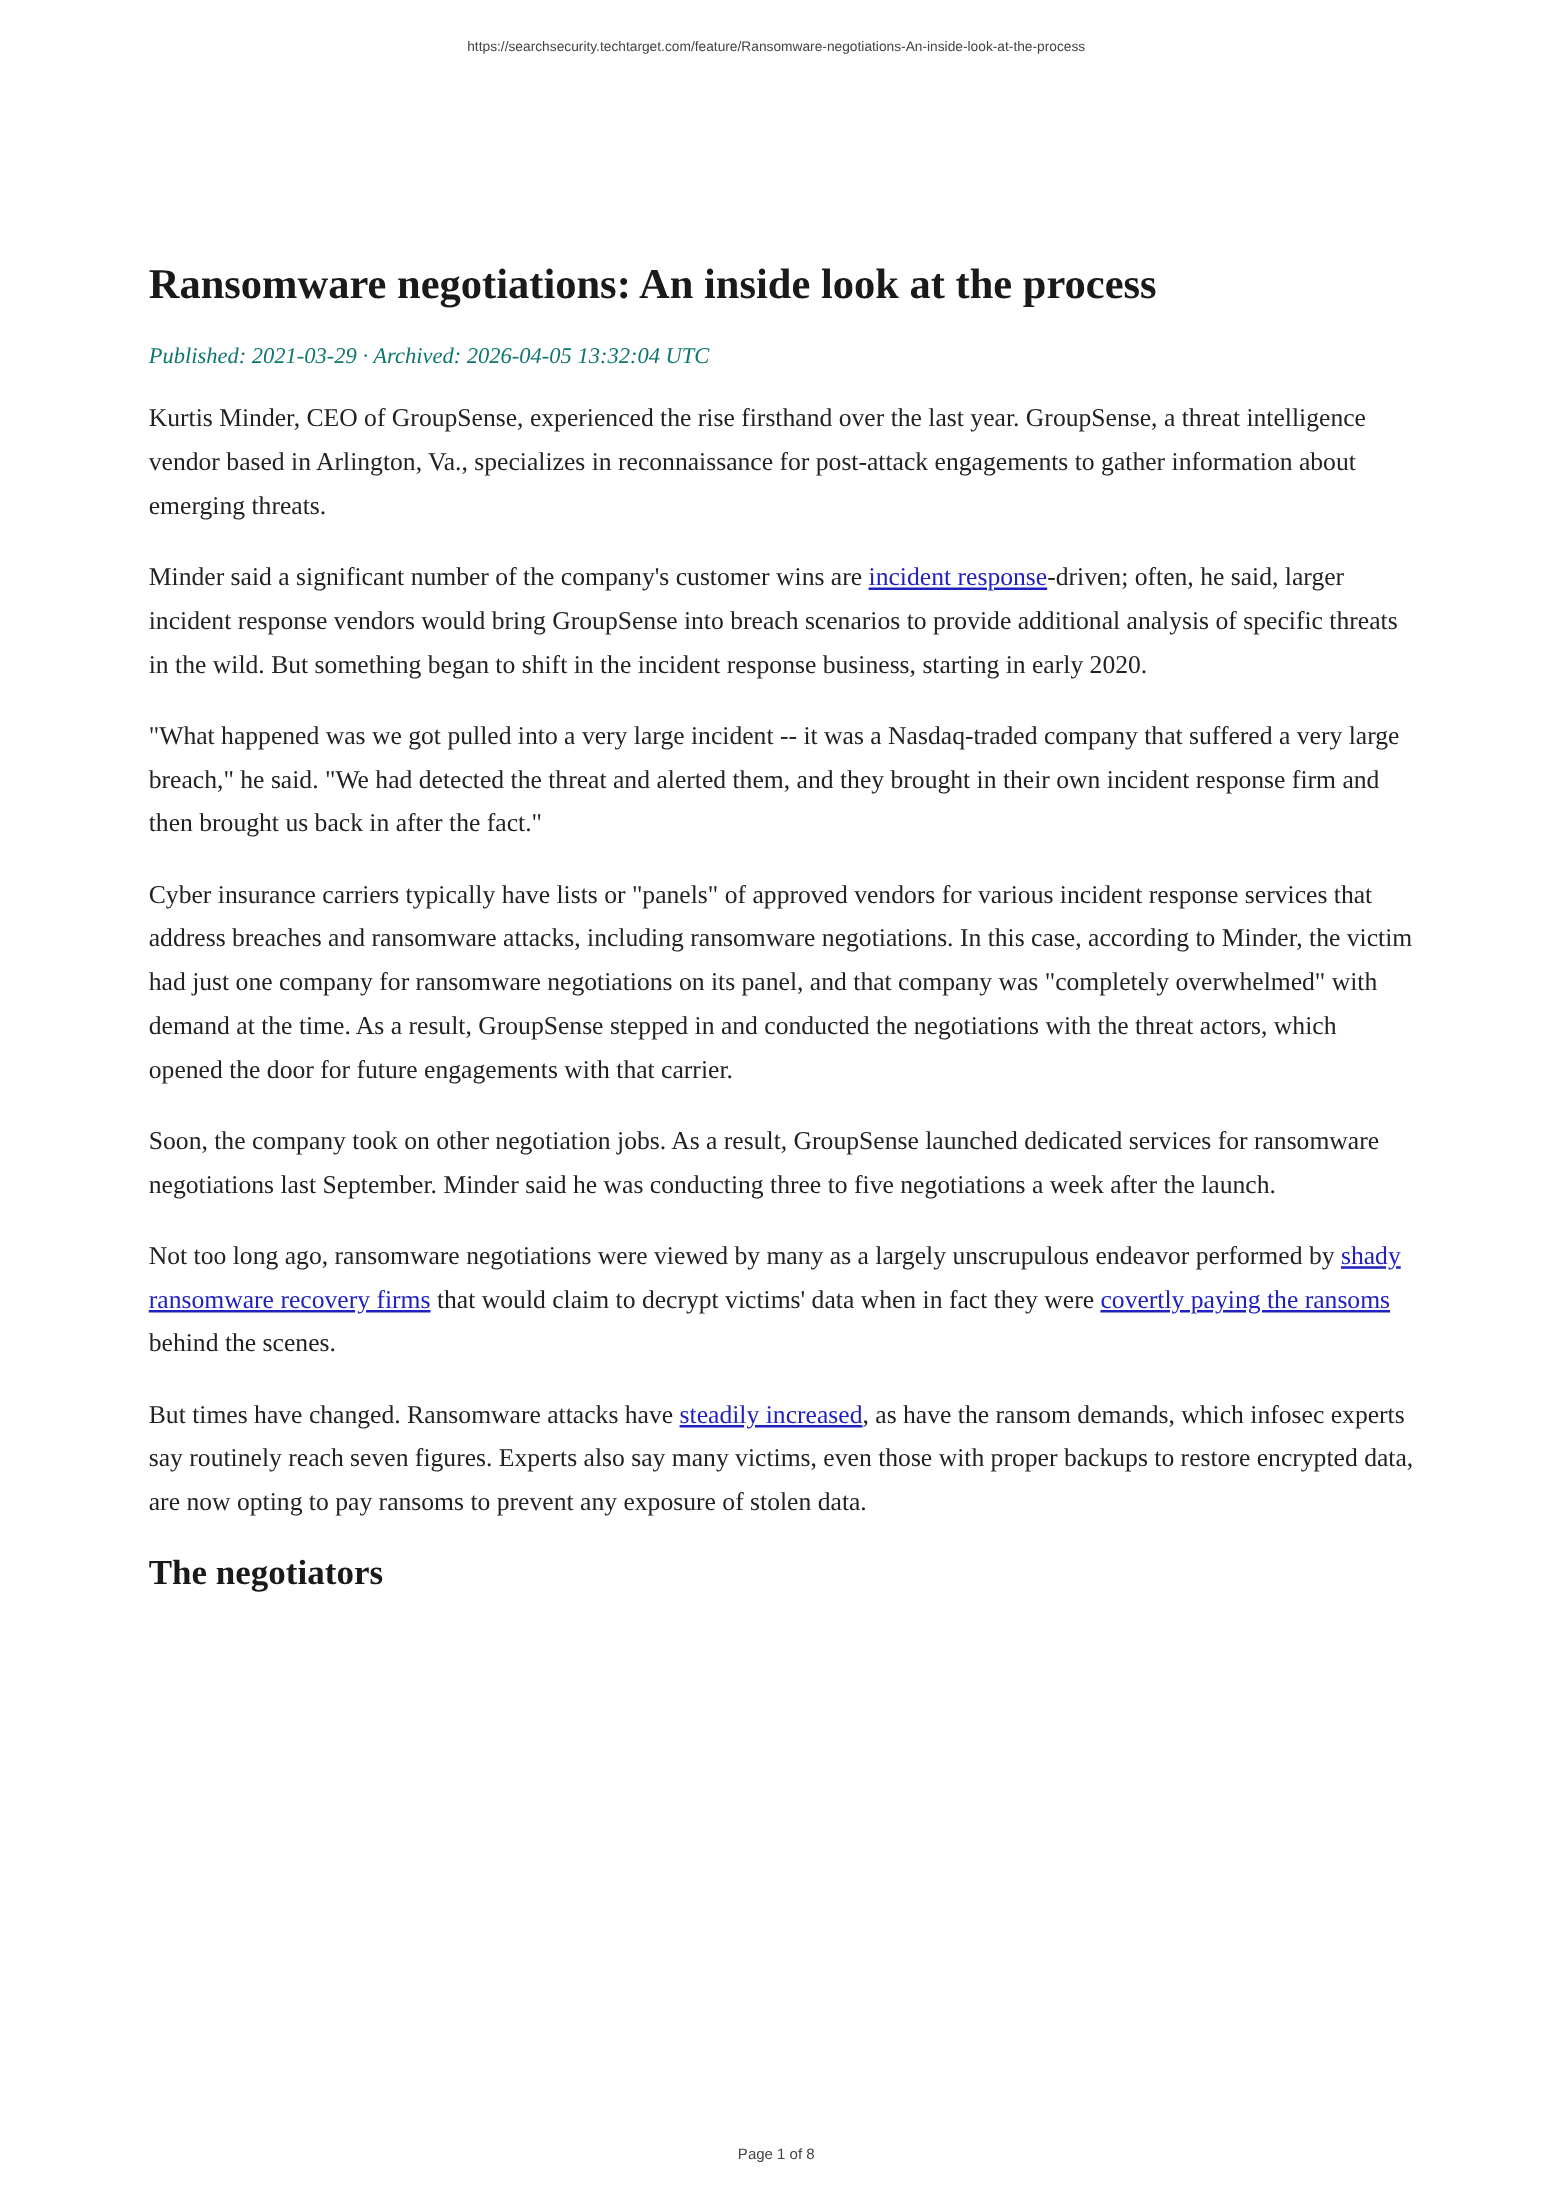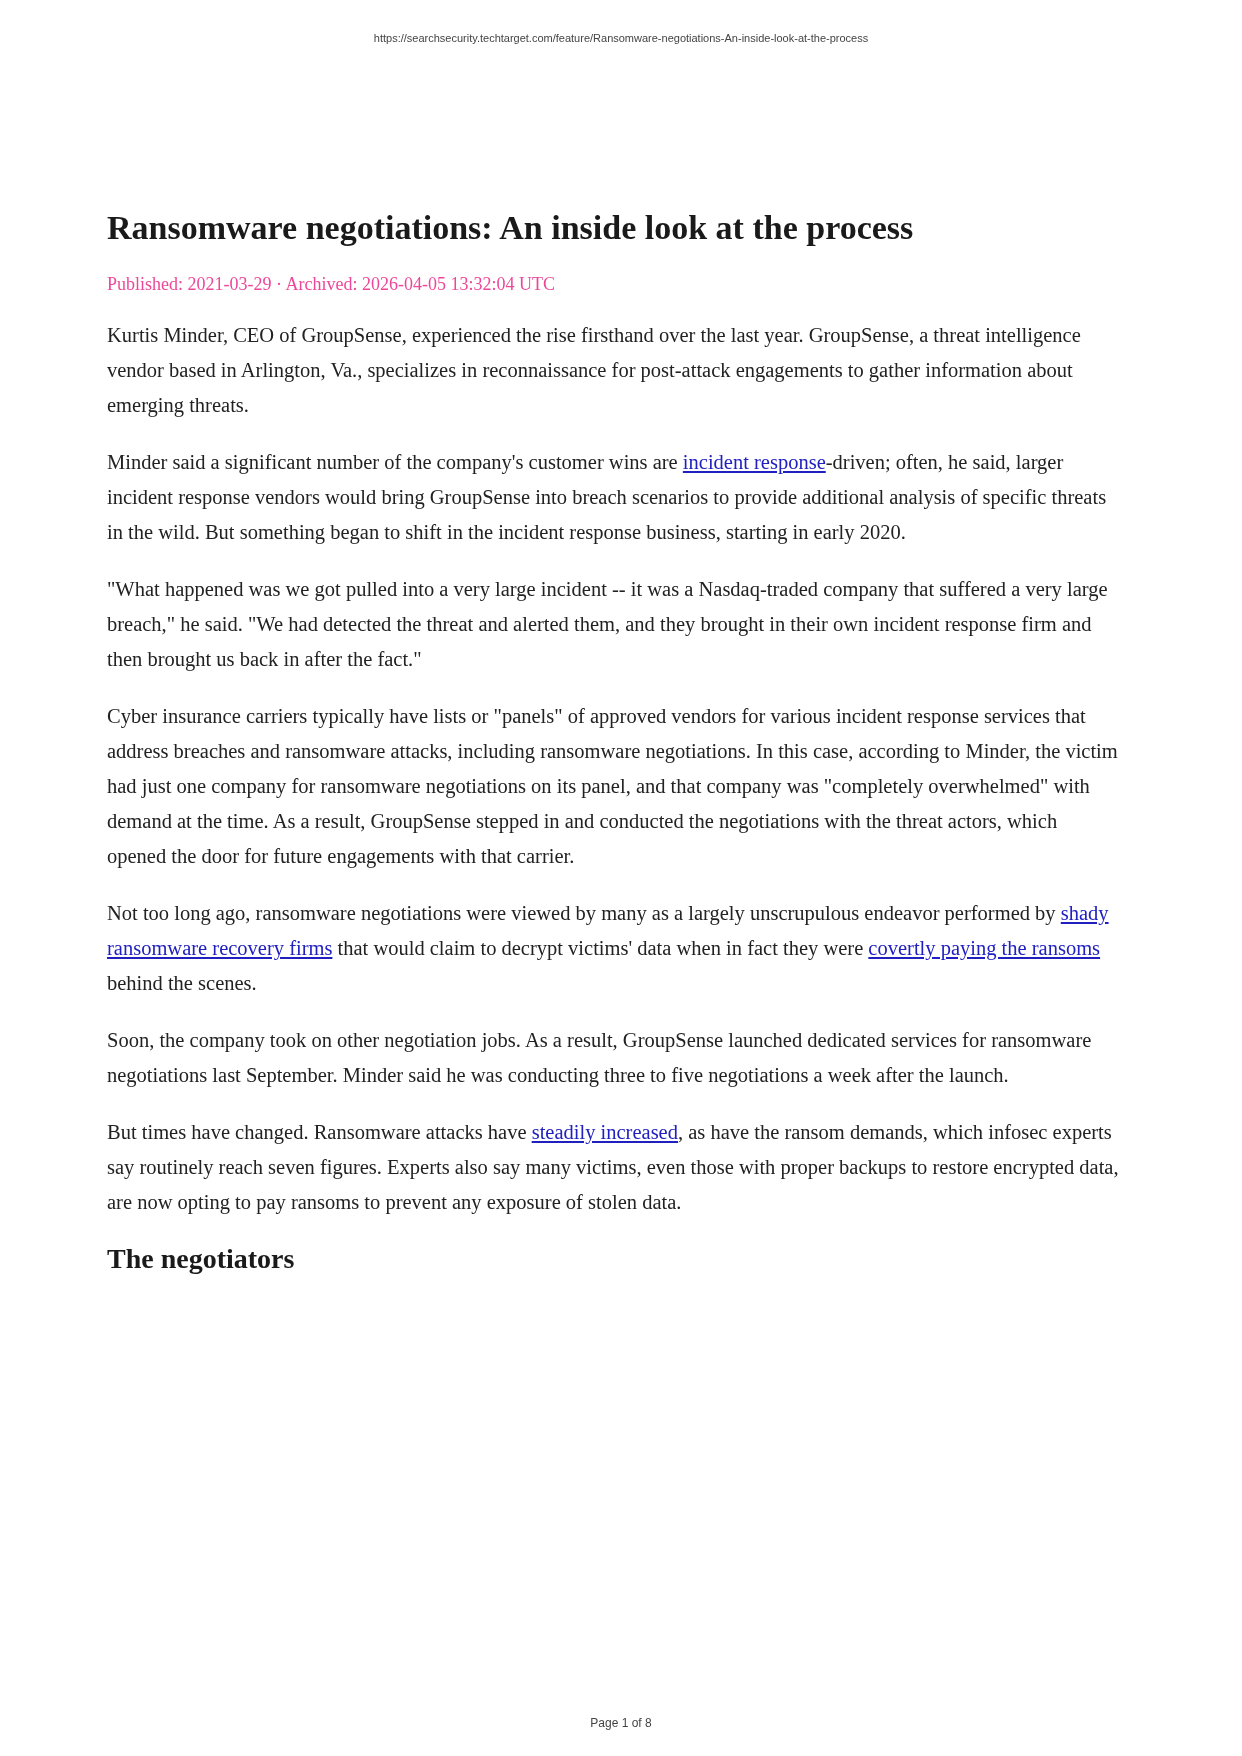--- a/index.html
+++ b/index.html
@@ -21,42 +21,43 @@
       left: 0;
       width: 1242px;
       text-align: center;
       font-family: "Liberation Sans", sans-serif;
       font-size: 11px;
       color: #444444;
     }
     .content {
       position: absolute;
       top: 208px;
-      left: 107px;
+      left: 119px;
       width: 1012px;
     }
     h1.title {
       font-family: "Liberation Serif", serif;
       font-weight: bold;
       font-size: 34px;
       line-height: 40px;
       margin: 0 0 24px 0;
       color: #1a1a1a;
     }
     .byline {
       font-size: 20px;
       color: #555555;
       margin: 0 0 20px 0;
       line-height: 26px;
     }
     .meta {
       font-size: 18px;
-      color: #ec4899;
+      color: #0f766e;
       margin: 0 0 22px 0;
       line-height: 24px;
+      font-style: italic;
     }
     p.body-p {
       font-size: 20.5px;
       line-height: 35px;
       margin: 0 0 22px 0;
       color: #222222;
     }
     a.inline-link {
       color: #1a0dab;
       text-decoration: underline;
@@ -92,23 +93,23 @@
 
 
   <p class="body-p"><span>Kurtis Minder, CEO of GroupSense, experienced the rise firsthand over the last year. GroupSense, a threat intelligence vendor based in Arlington, Va., specializes in reconnaissance for post-attack engagements to gather information about emerging threats.</span></p>
 
   <p class="body-p"><span>Minder said a significant number of the company's customer wins are </span><a class="inline-link">incident response</a><span>-driven; often, he said, larger incident response vendors would bring GroupSense into breach scenarios to provide additional analysis of specific threats in the wild. But something began to shift in the incident response business, starting in early 2020.</span></p>
 
   <p class="body-p"><span>"What happened was we got pulled into a very large incident -- it was a Nasdaq-traded company that suffered a very large breach," he said. "We had detected the threat and alerted them, and they brought in their own incident response firm and then brought us back in after the fact."</span></p>
 
   <p class="body-p"><span>Cyber insurance carriers typically have lists or "panels" of approved vendors for various incident response services that address breaches and ransomware attacks, including ransomware negotiations. In this case, according to Minder, the victim had just one company for ransomware negotiations on its panel, and that company was "completely overwhelmed" with demand at the time. As a result, GroupSense stepped in and conducted the negotiations with the threat actors, which opened the door for future engagements with that carrier.</span></p>
 
+  <p class="body-p"><span>Soon, the company took on other negotiation jobs. As a result, GroupSense launched dedicated services for ransomware negotiations last September. Minder said he was conducting three to five negotiations a week after the launch.</span></p>
+
   <p class="body-p"><span>Not too long ago, ransomware negotiations were viewed by many as a largely unscrupulous endeavor performed by </span><a class="inline-link">shady ransomware recovery firms</a><span> that would claim to decrypt victims' data when in fact they were </span><a class="inline-link">covertly paying the ransoms</a><span> behind the scenes.</span></p>
-
-  <p class="body-p"><span>Soon, the company took on other negotiation jobs. As a result, GroupSense launched dedicated services for ransomware negotiations last September. Minder said he was conducting three to five negotiations a week after the launch.</span></p>
 
   <p class="body-p"><span>But times have changed. Ransomware attacks have </span><a class="inline-link">steadily increased</a><span>, as have the ransom demands, which infosec experts say routinely reach seven figures. Experts also say many victims, even those with proper backups to restore encrypted data, are now opting to pay ransoms to prevent any exposure of stolen data.</span></p>
 
 
   <h2 class="section">The negotiators</h2>
 </div>
 
 <div class="page-footer">Page 1 of 8</div>
 
 </body></html>

